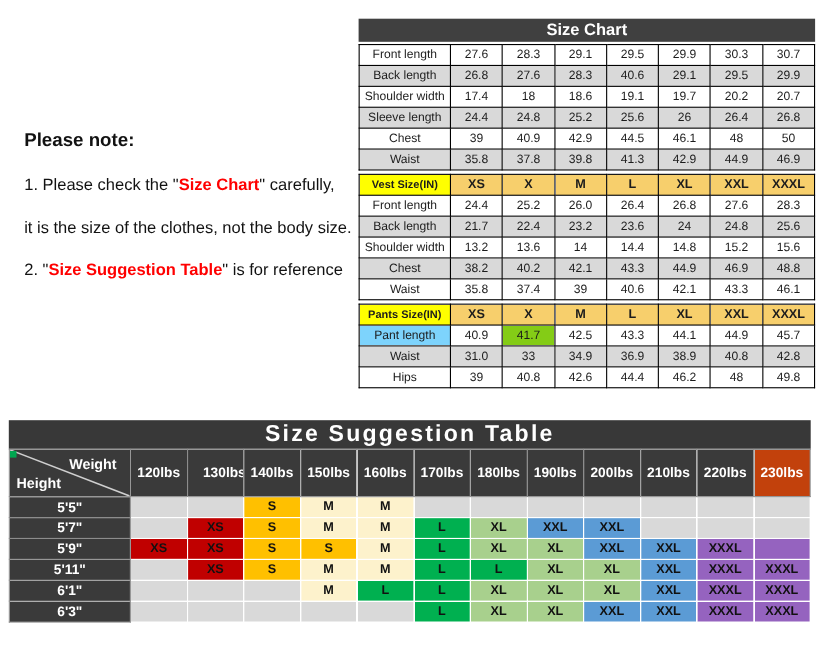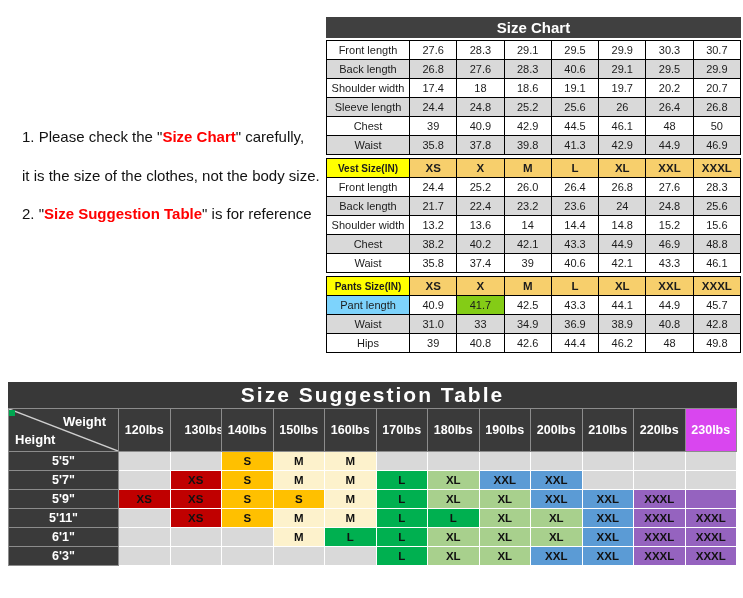--- a/index.html
+++ b/index.html
@@ -34,20 +34,21 @@
   td.diag .w { position:absolute; top:5px; right:12px; font-size:13px; font-weight:bold; }
   td.diag .h { position:absolute; bottom:4px; left:6px; font-size:13px; font-weight:bold; }
   td.diag .gdot { position:absolute; top:1px; left:0px; width:6px; height:6px; }
 </style>
 </head>
 <body>
 
 <div class="canvas">
 
   <section class="note">
+    <h2>Please note:</h2>
     <p><span>1. Please check the "</span><span class="em" style="color: rgb(255, 0, 0);">Size Chart</span><span>" carefully,</span></p>
     <p>it is the size of the clothes, not the body size.</p>
     <p><span>2. "</span><span class="em" style="color: rgb(255, 0, 0);">Size Suggestion Table</span><span>" is for reference</span></p>
   </section>
 
   <section class="size-chart">
     <div class="sc-title" id="sc-title" style="background: rgb(64, 64, 64);">Size Chart</div>
     <div id="sc-sections">
         <table class="sc" style="margin-top: 2px;">
           <colgroup>
@@ -286,21 +287,21 @@
             <td class="dark" style="background: rgb(58, 58, 58); padding-left: 14px;">130lbs</td>
             <td class="dark" style="background: rgb(58, 58, 58);">140lbs</td>
             <td class="dark" style="background: rgb(58, 58, 58);">150lbs</td>
             <td class="dark" style="background: rgb(58, 58, 58);">160lbs</td>
             <td class="dark" style="background: rgb(58, 58, 58);">170lbs</td>
             <td class="dark" style="background: rgb(58, 58, 58);">180lbs</td>
             <td class="dark" style="background: rgb(58, 58, 58);">190lbs</td>
             <td class="dark" style="background: rgb(58, 58, 58);">200lbs</td>
             <td class="dark" style="background: rgb(58, 58, 58);">210lbs</td>
             <td class="dark" style="background: rgb(58, 58, 58);">220lbs</td>
-            <td class="dark" style="background: #d946ef; margin-left: 13px;">230lbs</td>
+            <td class="dark" style="background: #c2410c; margin-left: 13px;">230lbs</td>
           </tr>
       <tr>
             <td class="dark" style="background: rgb(58, 58, 58);">5'5"</td>
             <td style="background: rgb(217, 217, 217);"></td>
             <td style="background: rgb(217, 217, 217);"></td>
             <td style="background: rgb(255, 192, 0);">S</td>
             <td style="background: rgb(253, 242, 204);">M</td>
             <td style="background: rgb(253, 242, 204);">M</td>
             <td style="background: rgb(217, 217, 217);"></td>
             <td style="background: rgb(217, 217, 217);"></td>

